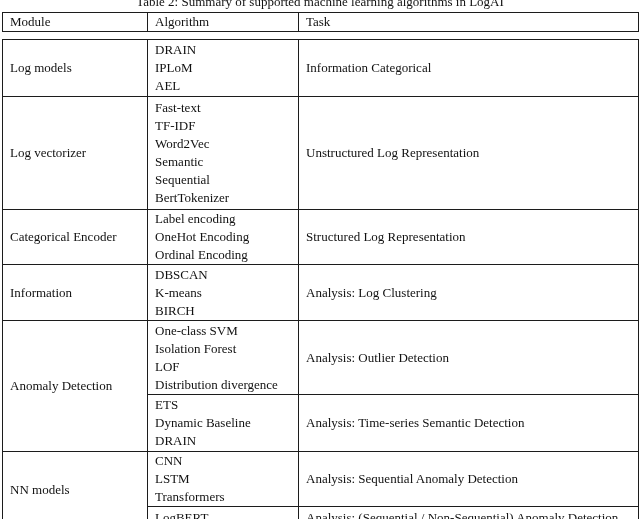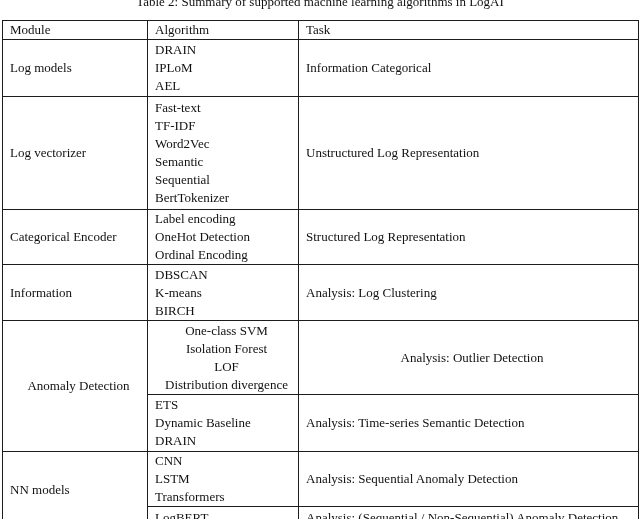--- a/index.html
+++ b/index.html
@@ -25,21 +25,21 @@
     line-height: 15px;
     white-space: nowrap;
   }
   table {
     border-collapse: collapse;
     table-layout: fixed;
     position: absolute;
     left: 2px;
     width: 636px;
   }
-  .head-table { top: 20px; }
+  .head-table { top: 12px; }
   .body-table { top: 39px; }
   col.c1 { width: 145px; }
   col.c2 { width: 151px; }
   col.c3 { width: 340px; }
   th, td {
     border: 1px solid #1c1c1c;
     font-size: 13px;
     font-weight: normal;
     text-align: left;
     vertical-align: middle;
@@ -49,21 +49,21 @@
   th { height: 18px; }
   .alg div {
     line-height: 18px;
     white-space: nowrap;
   }
   .task { white-space: nowrap; }
   tr.r0 td { height: 56px; }
   tr.r1 td { height: 112px; }
   tr.r2 td { height: 52px; }
   tr.r3 td { height: 55px; }
-  tr.r4 td { height: 73px; text-align: center; }
+  tr.r4 td { height: 73px; }
   tr.r5 td { height: 56px; }
   tr.r6 td { height: 52px; }
   tr.r7 td { height: 21px; }
 </style>
 </head>
 <body>
 
 <div class="caption">Table 2: Summary of supported machine learning algorithms in LogAI</div>
 
 <table class="head-table">
@@ -109,21 +109,21 @@
       <div>Sequential</div>
       <div>BertTokenizer</div>
     </td>
     <td class="task">Unstructured Log Representation</td>
   </tr>
 
   <tr class="r2">
     <td class="mod">Categorical Encoder</td>
     <td class="alg">
       <div>Label encoding</div>
-      <div>OneHot Detection</div>
+      <div>OneHot Encoding</div>
       <div>Ordinal Encoding</div>
     </td>
     <td class="task">Structured Log Representation</td>
   </tr>
 
   <tr class="r3">
     <td class="mod">Information</td>
     <td class="alg">
       <div>DBSCAN</div>
       <div>K-means</div>

